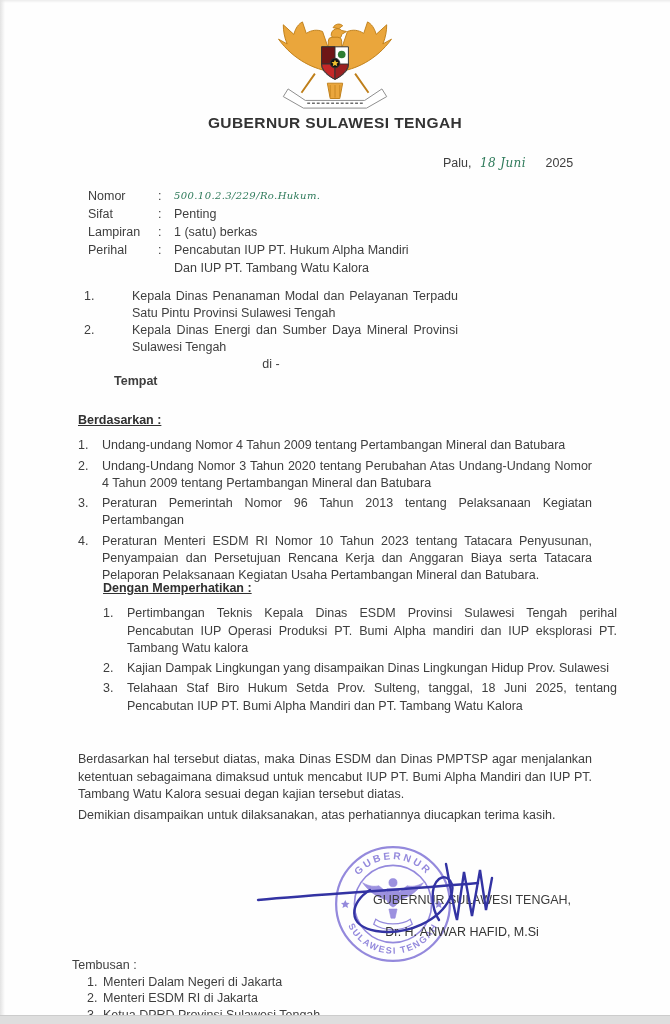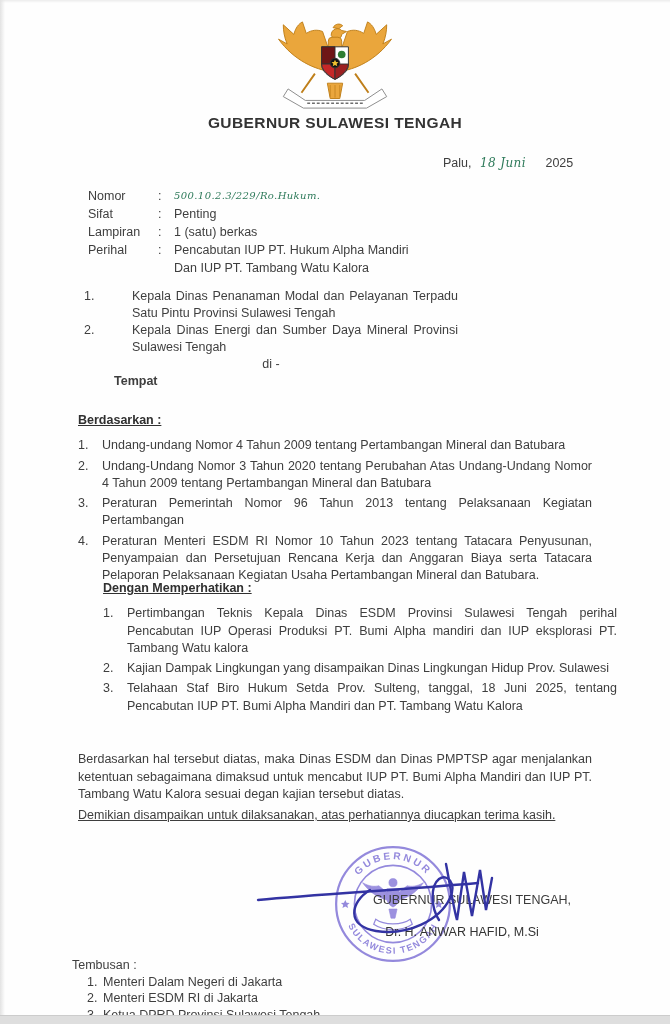--- a/index.html
+++ b/index.html
@@ -37,21 +37,21 @@
 
   .section{position:absolute;left:78px;width:514px;line-height:17.3px;}
   .sec-berdasarkan{top:412px;}
   .sec-memperhatikan{top:580px;margin-left:25px;}
   .sec-heading{font-weight:bold;color:#303030;margin-bottom:8px;text-decoration:underline;}
   .li{display:flex;margin-bottom:3px;}
   .li-num{width:24px;flex:none;}
   .li-text{flex:1;text-align:justify;}
 
   .par1{position:absolute;left:78px;top:739px;width:514px;text-align:justify;line-height:17.5px;margin-top:12px;}
-  .par2{position:absolute;left:78px;top:807px;width:520px;line-height:17.5px;text-decoration:underline;}
+  .par2{position:absolute;left:78px;top:807px;width:520px;line-height:17.5px;}
 
   .sig-office{position:absolute;left:352px;top:846px;width:240px;text-align:center;z-index:3;color:#3a3a3a;margin-top:47px;}
   .sig-name{position:absolute;left:342px;top:925px;width:240px;text-align:center;z-index:4;color:#333;}
   .stamp{position:absolute;left:327px;top:838px;width:132px;height:132px;z-index:1;opacity:.92;}
   .signature{position:absolute;left:250px;top:850px;width:252px;height:108px;z-index:5;}
 
   .tembusan{position:absolute;left:72px;top:957px;line-height:16.5px;}
   .t-items{margin-left:15px;}
   .t-item{display:flex;}
   .t-num{width:16px;flex:none;}

